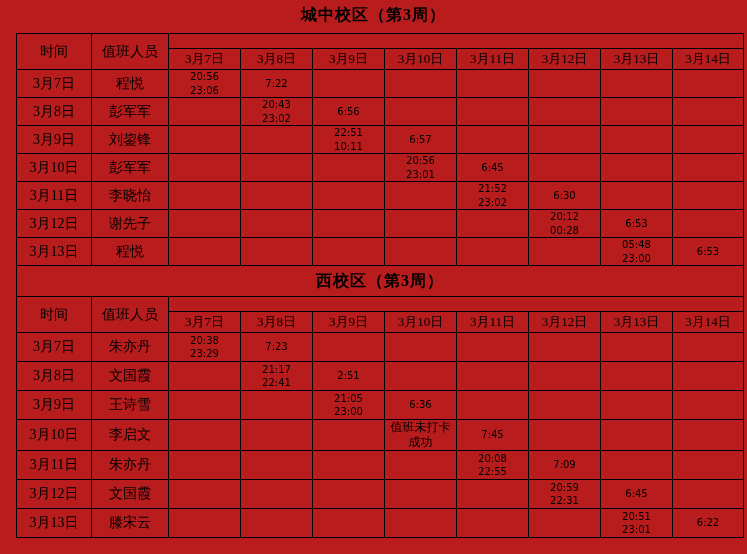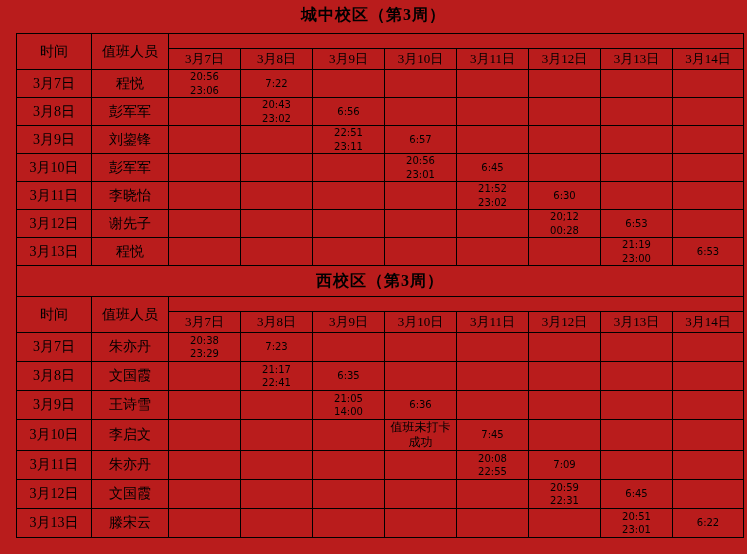--- a/index.html
+++ b/index.html
@@ -132,21 +132,21 @@
           <td class="time-cell"></td>
           <td class="time-cell"></td>
           <td class="time-cell"></td>
         </tr>
         <tr class="datarow">
           <td class="zh-cell">3月9日</td>
           <td class="zh-cell">刘鋆锋</td>
           <td class="time-cell"></td>
           <td class="time-cell"></td>
           <td class="time-cell">22:51
-23:11</td>
+10:11</td>
           <td class="time-cell">6:57</td>
           <td class="time-cell"></td>
           <td class="time-cell"></td>
           <td class="time-cell"></td>
           <td class="time-cell"></td>
         </tr>
         <tr class="datarow">
           <td class="zh-cell">3月10日</td>
           <td class="zh-cell">彭军军</td>
           <td class="time-cell"></td>
@@ -187,21 +187,21 @@
         </tr>
         <tr class="datarow">
           <td class="zh-cell">3月13日</td>
           <td class="zh-cell">程悦</td>
           <td class="time-cell"></td>
           <td class="time-cell"></td>
           <td class="time-cell"></td>
           <td class="time-cell"></td>
           <td class="time-cell"></td>
           <td class="time-cell"></td>
-          <td class="time-cell">21:19
+          <td class="time-cell">05:48
 23:00</td>
           <td class="time-cell">6:53</td>
         </tr>
       </tbody>
 
     <tbody>
         <tr class="sectitle">
       <td colspan="10">西校区（第3周）</td>
     </tr>
 
@@ -235,34 +235,34 @@
           <td class="time-cell"></td>
           <td class="time-cell"></td>
           <td class="time-cell"></td>
         </tr>
         <tr class="datarow2">
           <td class="zh-cell">3月8日</td>
           <td class="zh-cell">文国霞</td>
           <td class="time-cell"></td>
           <td class="time-cell">21:17
 22:41</td>
-          <td class="time-cell">6:35</td>
+          <td class="time-cell">2:51</td>
           <td class="time-cell"></td>
           <td class="time-cell"></td>
           <td class="time-cell"></td>
           <td class="time-cell"></td>
           <td class="time-cell"></td>
         </tr>
         <tr class="datarow2">
           <td class="zh-cell">3月9日</td>
           <td class="zh-cell">王诗雪</td>
           <td class="time-cell"></td>
           <td class="time-cell"></td>
           <td class="time-cell">21:05
-14:00</td>
+23:00</td>
           <td class="time-cell">6:36</td>
           <td class="time-cell"></td>
           <td class="time-cell"></td>
           <td class="time-cell"></td>
           <td class="time-cell"></td>
         </tr>
         <tr class="datarow2">
           <td class="zh-cell">3月10日</td>
           <td class="zh-cell">李启文</td>
           <td class="time-cell"></td>

